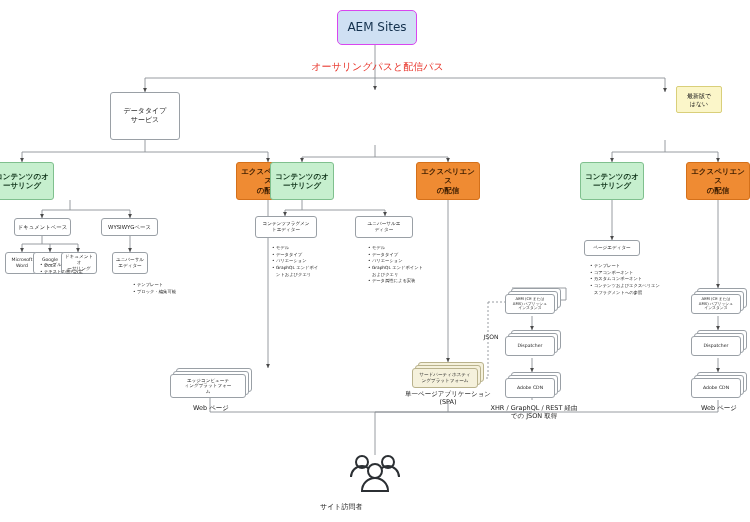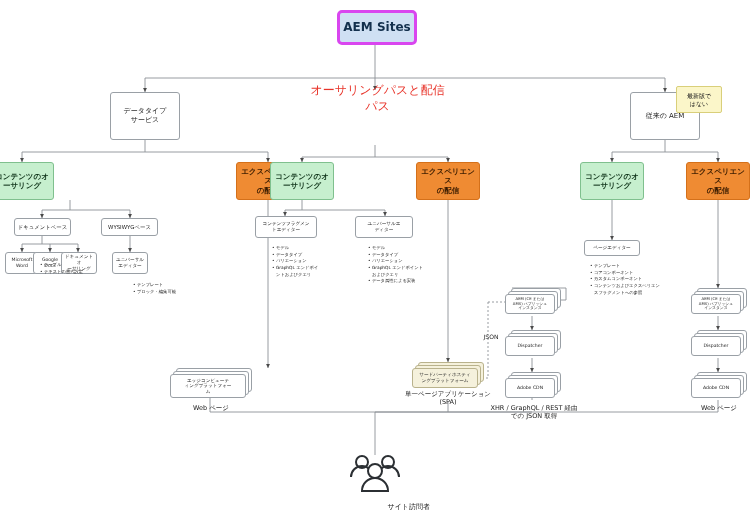--- a/index.html
+++ b/index.html
@@ -4,45 +4,45 @@
 <style>
   html,body{margin:0;padding:0;background:#ffffff;}
   body{width:750px;height:522px;position:relative;overflow:hidden;
        font-family:"DejaVu Sans","Liberation Sans",sans-serif;color:#1a1a1a;}
   #canvas{position:absolute;left:0;top:0;width:750px;height:522px;}
   svg.lines{position:absolute;left:0;top:0;width:750px;height:522px;pointer-events:none;}
   .node{position:absolute;box-sizing:border-box;display:flex;align-items:center;
         justify-content:center;text-align:center;border:1px solid #9aa0a6;
         background:#ffffff;border-radius:3px;line-height:1.25;}
   .node span{display:block;padding:0 2px;}
-  .root{background:#cfe0f3;border:3px solid #d946ef;border-radius:5px;
-        font-weight:bold;font-size:12px;color:#13304d;}
+  .root{background:#cfe0f3;border:1px solid #d946ef;border-radius:5px;
+        font-weight:normal;font-size:12px;color:#13304d;}
   .green{background:#c6efce;border:1px solid #7fc08e;font-weight:bold;font-size:7.5px;color:#10341a;border-radius:3px;}
   .orange{background:#ef8b33;border:1px solid #d4701a;font-weight:bold;font-size:7.5px;color:#3a1c00;border-radius:3px;}
   .plain{font-size:7px;}
   .tiny{font-size:5.4px;}
   .mini{font-size:4.6px;}
   .note{position:absolute;background:#fbf6c9;border:1px solid #d9cf7a;font-size:6px;
         text-align:center;display:flex;align-items:center;justify-content:center;
         border-radius:2px;line-height:1.3;box-sizing:border-box;}
   .stack{position:absolute;box-sizing:border-box;}
   .stack .lay{position:absolute;border:1px solid #9aa0a6;background:#fff;border-radius:3px;box-sizing:border-box;}
   .stack .lay.l1{left:6px;top:0;right:0;bottom:6px;}
   .stack .lay.l2{left:3px;top:3px;right:3px;bottom:3px;}
   .stack .lay.top{left:0;top:6px;right:6px;bottom:0;display:flex;align-items:center;
         justify-content:center;text-align:center;line-height:1.22;}
   .stack.cream .lay{background:#f5f1dc;border-color:#b9b28c;}
   .label{position:absolute;text-align:center;font-size:6.5px;line-height:1.3;color:#1a1a1a;}
-  .redlabel{position:absolute;text-align:center;font-size:12px;color:#e8342a;line-height:1.3;margin-top:23px;}
+  .redlabel{position:absolute;text-align:center;font-size:10px;color:#e8342a;line-height:1.3;}
   .bullets{position:absolute;font-size:4.3px;line-height:1.55;color:#1a1a1a;}
   .bullets div{white-space:nowrap;}
   .bullets div::before{content:"• ";}
   .bullets div.cont::before{content:"";padding-left:4px;}
   .visitor{position:absolute;text-align:center;}
-  .vlabel{position:absolute;text-align:right;font-size:7px;}
+  .vlabel{position:absolute;text-align:left;font-size:7px;}
 </style>
 </head>
 <body>
 
 <div id="canvas">
 
   <svg class="lines" viewBox="0 0 750 522">
     <defs>
       <marker id="ah" markerWidth="6" markerHeight="6" refX="5" refY="3" orient="auto" markerUnits="strokeWidth">
         <path d="M0,0.6 L5,3 L0,5.4 z" fill="#4a4a4a"></path>
@@ -125,23 +125,20 @@
   </div>
 
   <div class="redlabel" style="left:305px;top:60px;width:145px;">オーサリングパスと配信パス</div>
 
   <div class="node plain" style="left:110px;top:92px;width:70px;height:48px;">
     <span style="white-space:pre-line">データタイプ
 サービス</span>
   </div>
 
 
-  <div class="node plain" style="left:630px;top:92px;width:70px;height:48px;">
-    <span style="white-space:pre-line">従来の AEM</span>
-  </div>
 
   <div class="note" style="left:676px;top:86px;width:46px;height:27px;">
     <span style="white-space:pre-line">最新版で
 はない</span>
   </div>
 
   <div class="node green" style="left:-10px;top:162px;width:64px;height:38px;">
     <span style="white-space:pre-line">コンテンツのオ
 ーサリング</span>
   </div>

